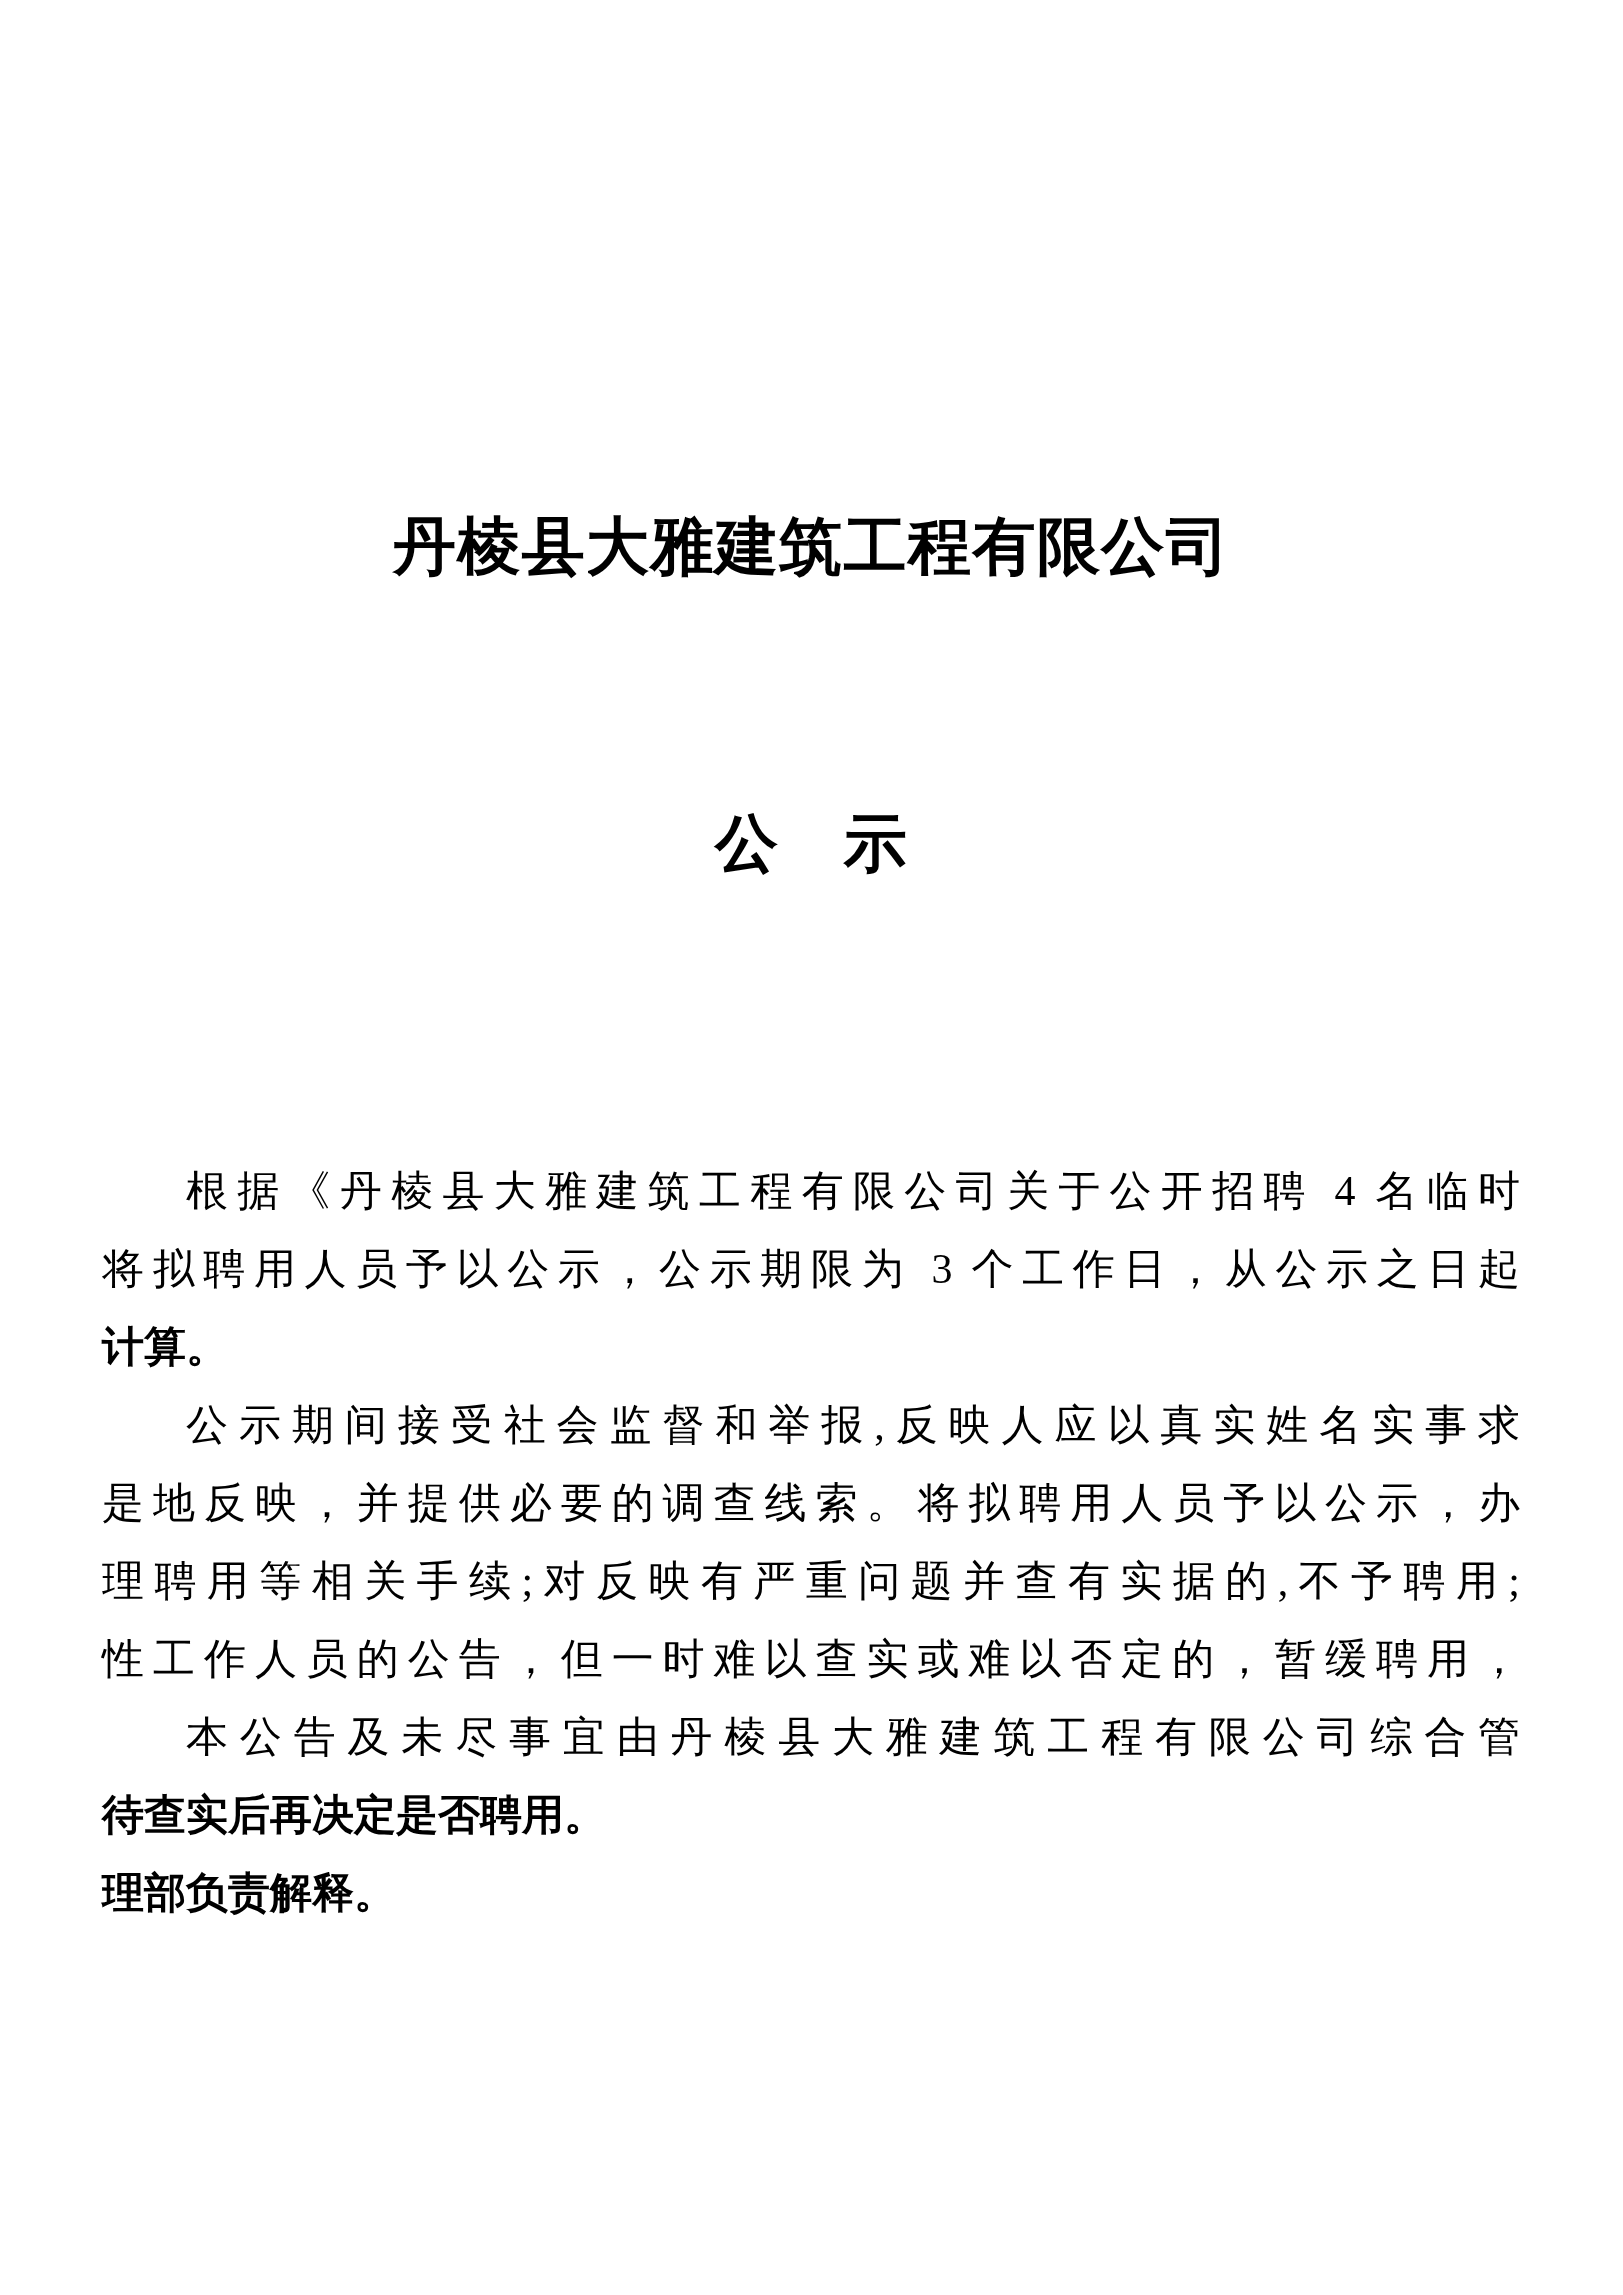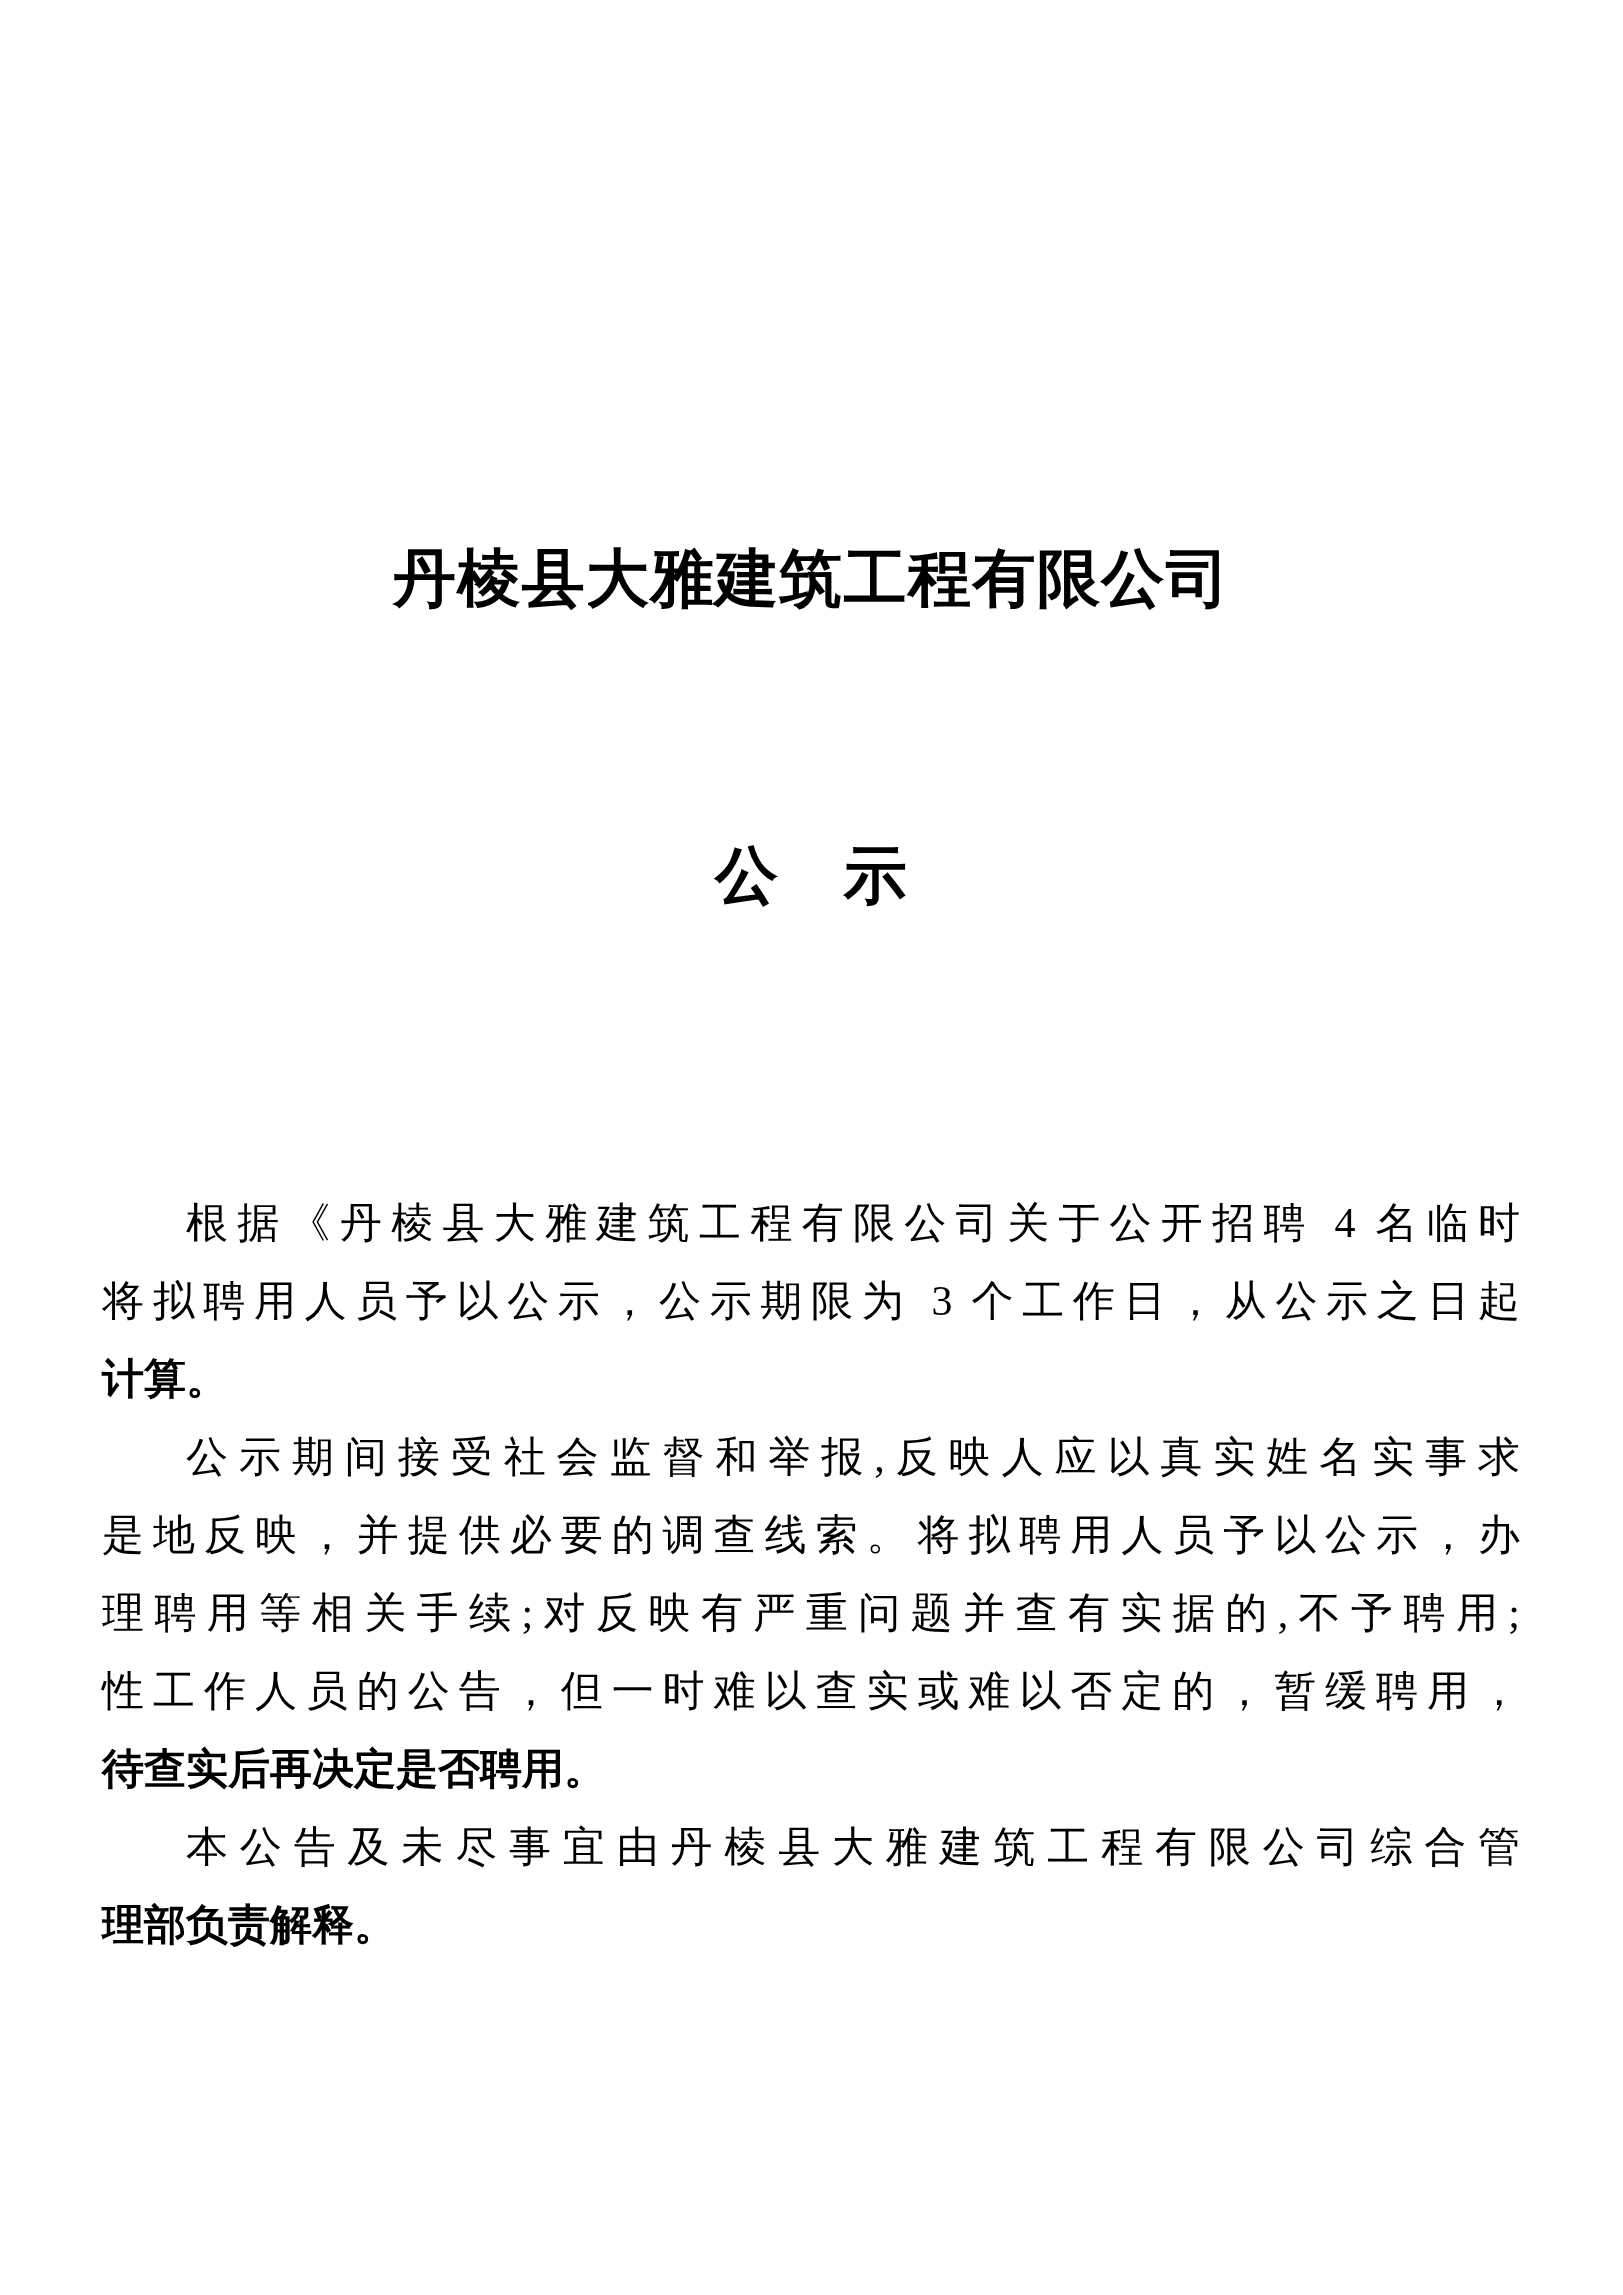--- a/index.html
+++ b/index.html
@@ -17,21 +17,20 @@
       overflow: hidden;
     }
     .title-block {
       padding-top: 300px;
       text-align: center;
       font-size: 63px;
       font-weight: 700;
       line-height: 99px;
       white-space: pre;
       letter-spacing: 1.4px;
-      margin-top: 32px;
     }
     .body-block {
       margin: 0 103px 0 102px;
       padding-top: 60px;
       font-size: 42px;
       line-height: 78px;
     }
     .line {
       height: 78px;
       overflow: visible;
@@ -61,21 +60,21 @@
 
   <main class="body-block">
     <div class="line indent justify">根据《丹棱县大雅建筑工程有限公司关于公开招聘 4 名临时</div>
     <div class="line justify">将拟聘用人员予以公示，公示期限为 3 个工作日，从公示之日起</div>
     <div class="line plain">计算。</div>
 
     <div class="line indent justify">公示期间接受社会监督和举报,反映人应以真实姓名实事求</div>
     <div class="line justify">是地反映，并提供必要的调查线索。将拟聘用人员予以公示，办</div>
     <div class="line justify">理聘用等相关手续;对反映有严重问题并查有实据的,不予聘用;</div>
     <div class="line justify">性工作人员的公告，但一时难以查实或难以否定的，暂缓聘用，</div>
+    <div class="line indent justify">本公告及未尽事宜由丹棱县大雅建筑工程有限公司综合管</div>
+
     <div class="line plain">待查实后再决定是否聘用。</div>
-
-    <div class="line indent justify">本公告及未尽事宜由丹棱县大雅建筑工程有限公司综合管</div>
     <div class="line plain">理部负责解释。</div>
 
   </main>
 
 </div>
 
 
 </body></html>

